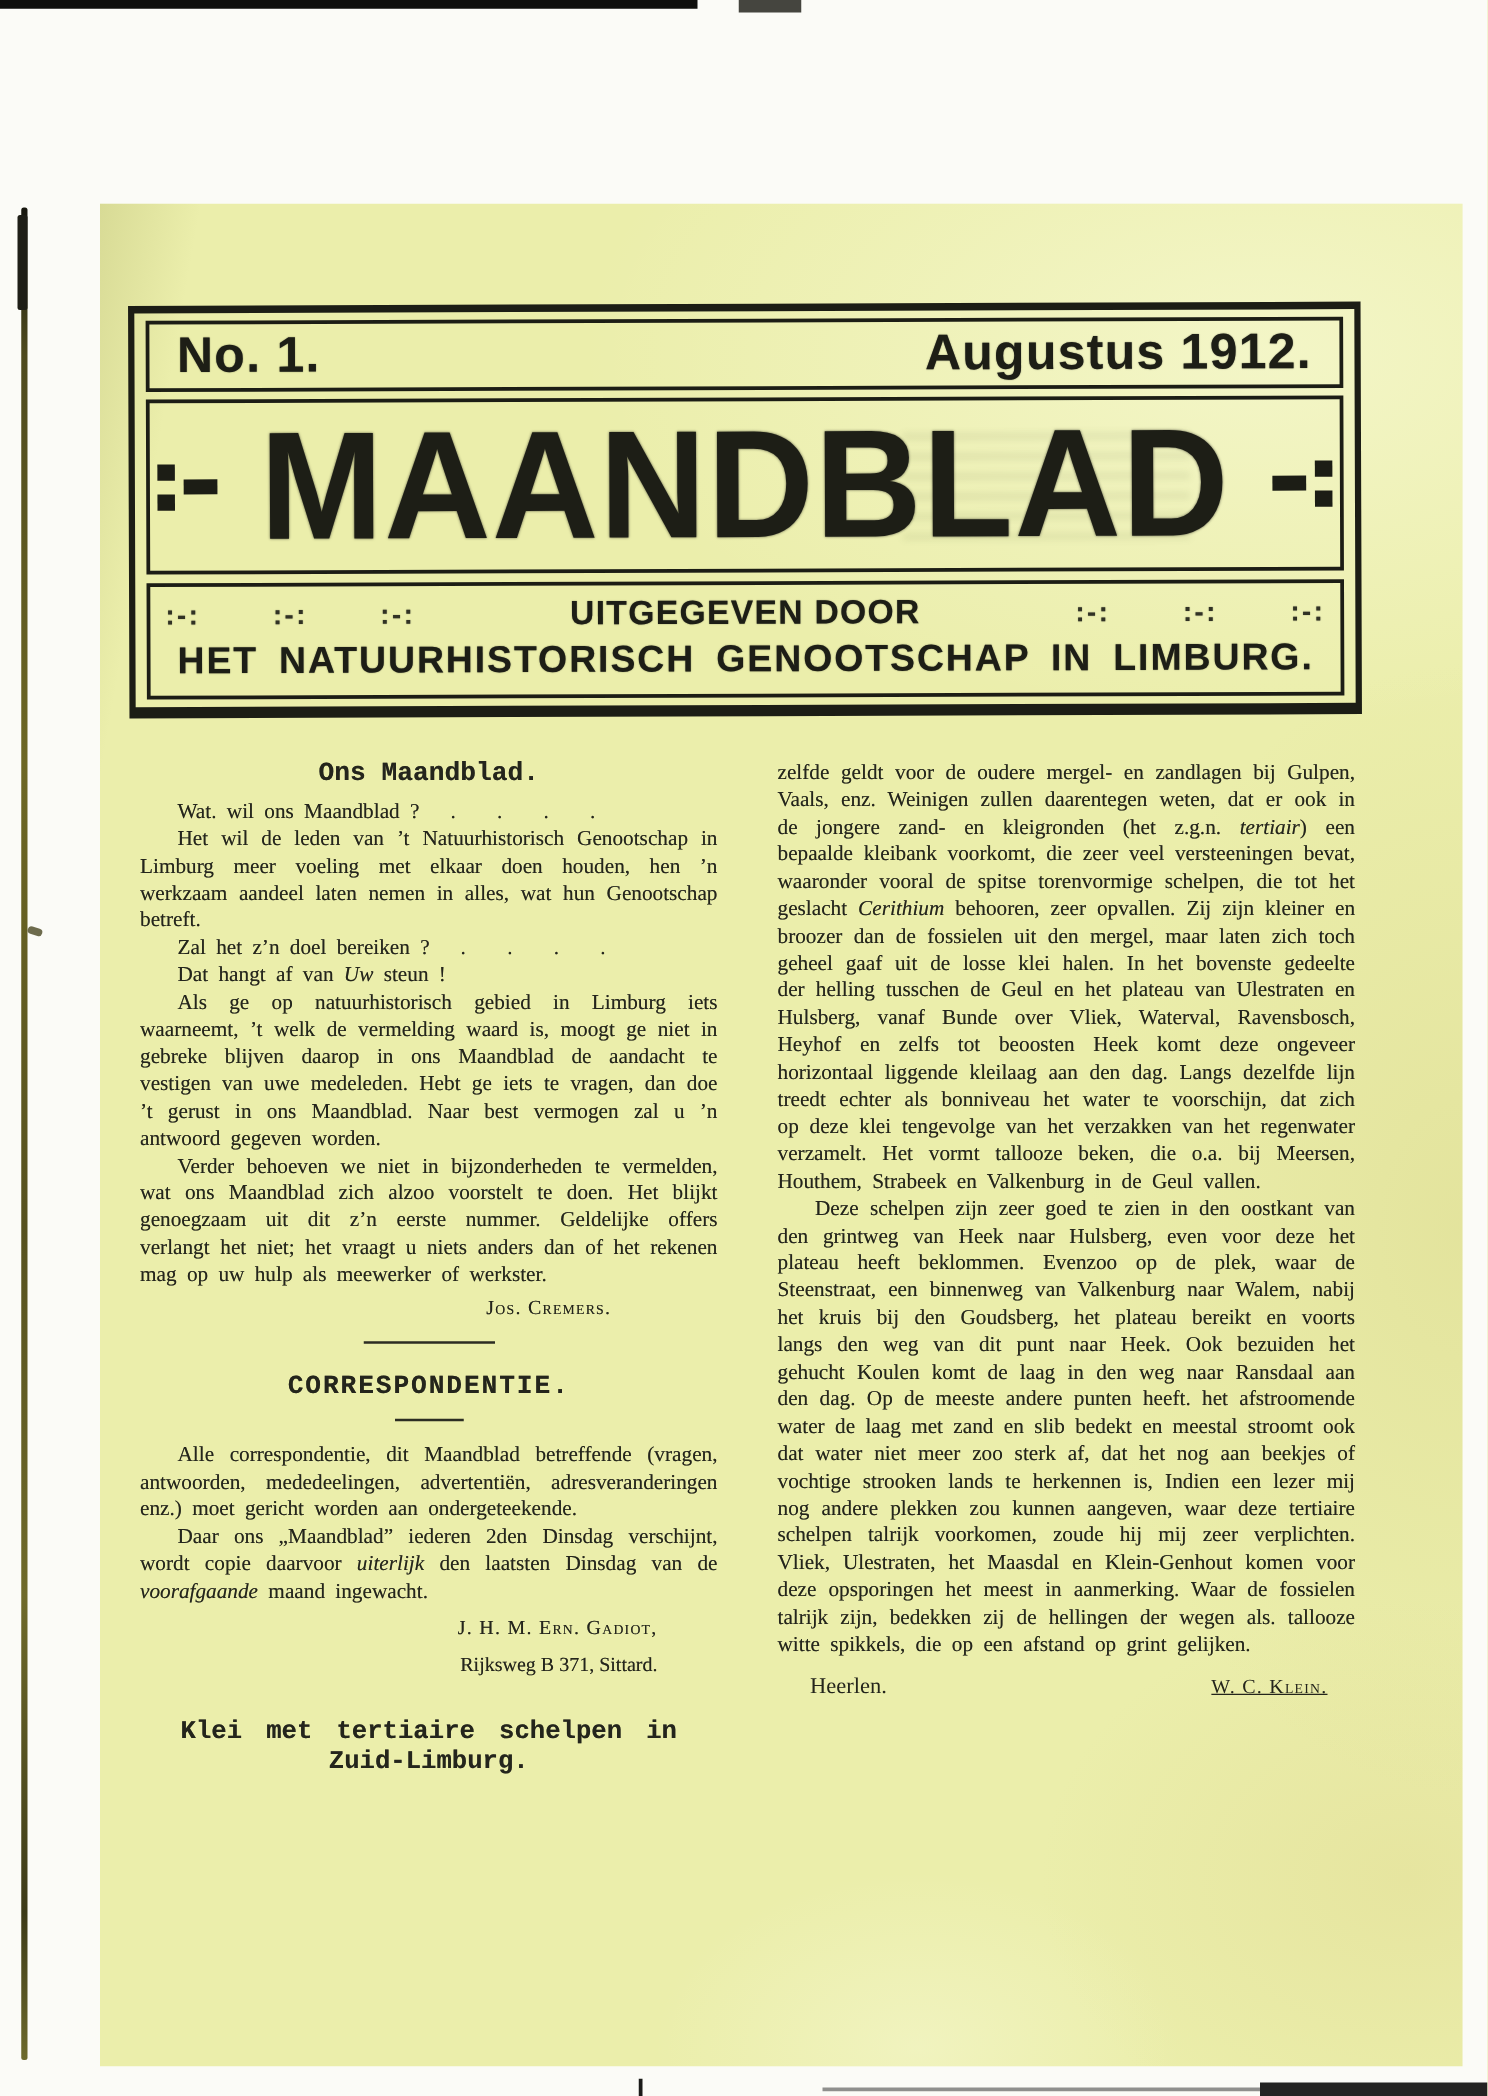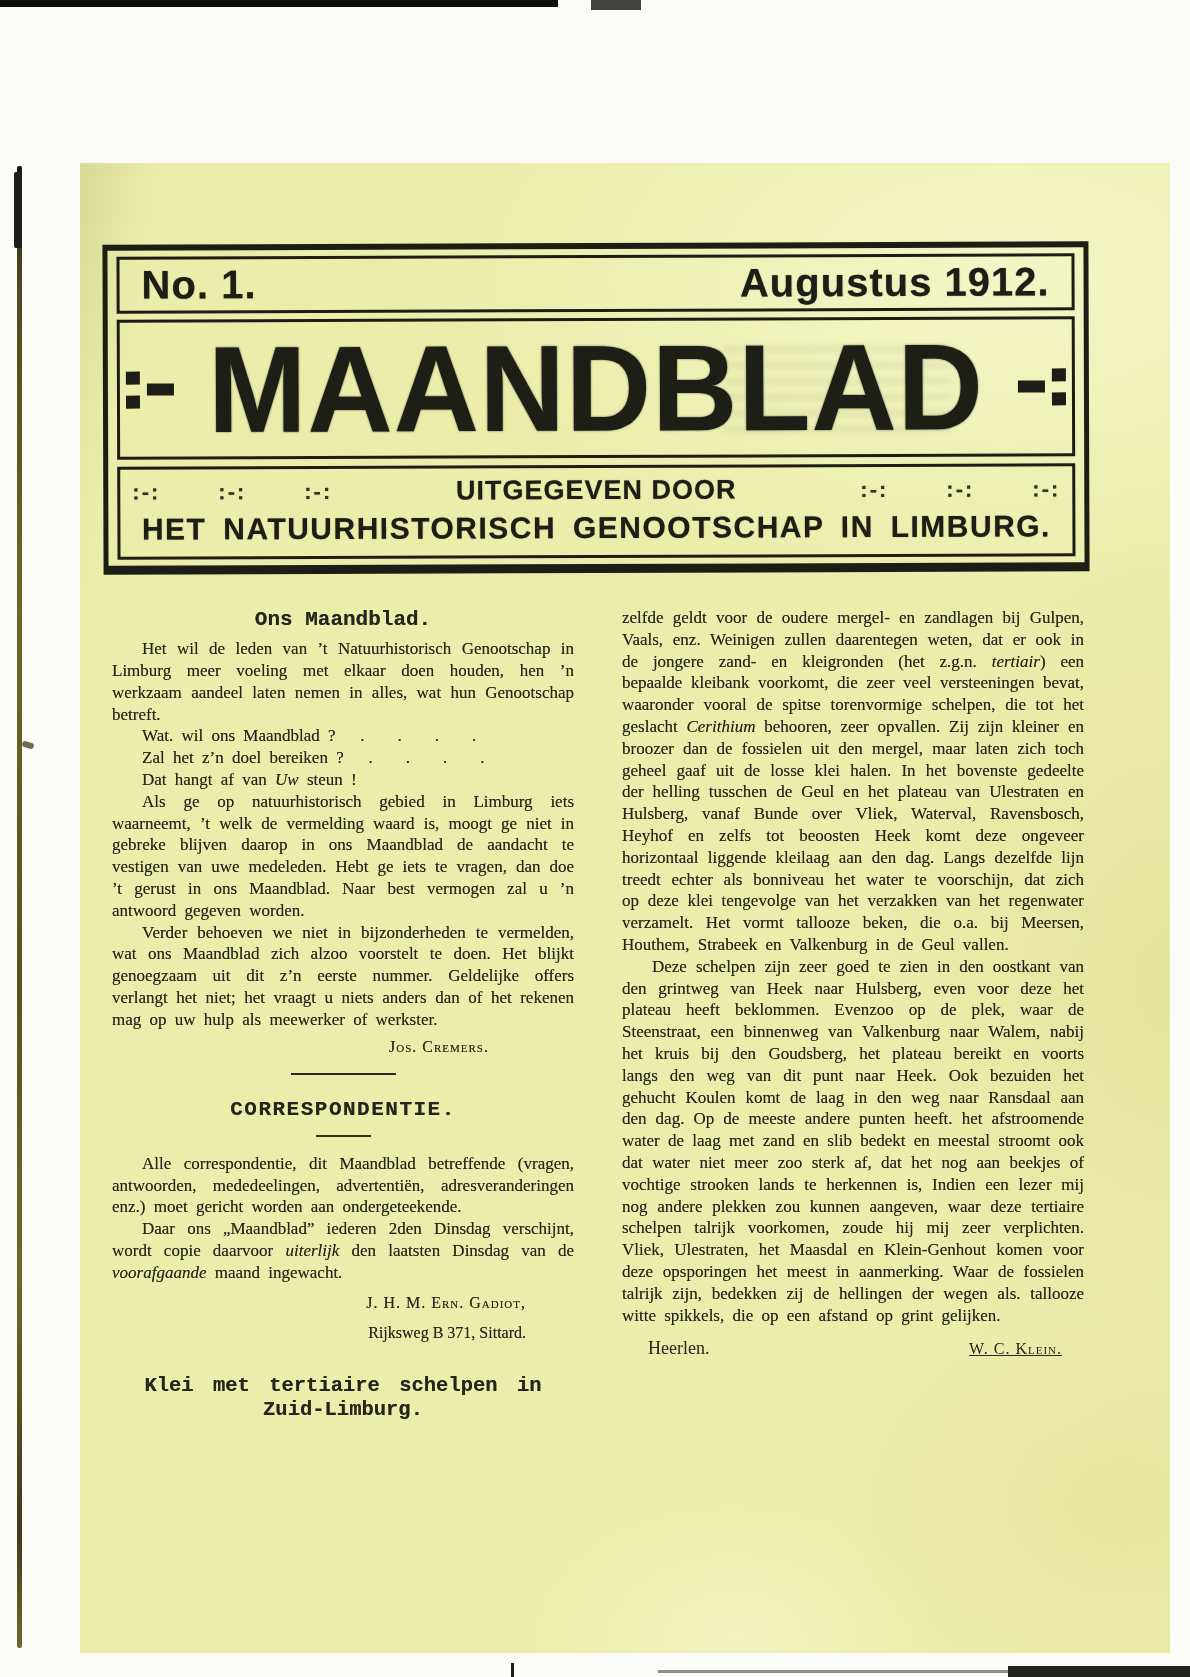--- a/index.html
+++ b/index.html
@@ -92,21 +92,21 @@
     text-align:right;font-size:16px;line-height:23px;font-variant:small-caps;
     letter-spacing:1px;text-shadow:0 0 .4px rgba(35,36,28,.55);
   }
   .sig-cremers{padding-right:85px;margin-top:4px;}
   .sig-gadiot{padding-right:48px;margin-top:7px;}
   .sig-addr{padding-right:48px;font-variant:normal;letter-spacing:0;}
   .rule{height:2px;background:#2c2d23;}
   .rule-1{width:105px;margin:15px auto 0;}
   .rule-2{width:55px;margin:13px auto 0;}
   .closing-row{
-    display:flex;justify-content:space-between;align-items:center;
+    display:flex;justify-content:space-between;align-items:flex-end;
     margin-top:12px;padding:0 22px 0 26px;font-size:18px;gap:36px;
   }
   .closing-sig{font-variant:small-caps;letter-spacing:1px;font-size:16px;text-decoration:underline;}
 </style>
 </head>
 <body>
 
 <div class="top-scan-line"></div>
 <div class="top-scan-tick"></div>
 <div class="spine-line"></div>
@@ -157,22 +157,22 @@
       </div>
       <div class="pub-line2">HET NATUURHISTORISCH GENOOTSCHAP IN LIMBURG.</div>
     </div>
   </div>
 
   <div class="columns">
 
     <div class="col col-left">
       <h2 class="art-title">Ons Maandblad.</h2>
       <div>
+          <p class="para"><span>Wat. wil ons Maandblad ?&nbsp;&nbsp;&nbsp;.&nbsp;&nbsp;&nbsp;&nbsp;.&nbsp;&nbsp;&nbsp;&nbsp;.&nbsp;&nbsp;&nbsp;&nbsp;.</span></p>
           <p class="para"><span>Het wil de leden van ’t Natuurhistorisch Genootschap in Limburg meer voeling met elkaar doen houden, hen ’n werkzaam aandeel laten nemen in alles, wat hun Genootschap betreft.</span></p>
-          <p class="para"><span>Wat. wil ons Maandblad ?&nbsp;&nbsp;&nbsp;.&nbsp;&nbsp;&nbsp;&nbsp;.&nbsp;&nbsp;&nbsp;&nbsp;.&nbsp;&nbsp;&nbsp;&nbsp;.</span></p>
           <p class="para"><span>Zal het z’n doel bereiken ?&nbsp;&nbsp;&nbsp;.&nbsp;&nbsp;&nbsp;&nbsp;.&nbsp;&nbsp;&nbsp;&nbsp;.&nbsp;&nbsp;&nbsp;&nbsp;.</span></p>
           <p class="para"><span>Dat hangt af van </span><em>Uw</em><span> steun !</span></p>
           <p class="para"><span>Als ge op natuurhistorisch gebied in Limburg iets waarneemt, ’t welk de vermelding waard is, moogt ge niet in gebreke blijven daarop in ons Maandblad de aandacht te vestigen van uwe medeleden.  Hebt ge iets te vragen, dan doe ’t gerust in ons Maandblad.  Naar best vermogen zal u ’n antwoord gegeven worden.</span></p>
           <p class="para"><span>Verder behoeven we niet in bijzonderheden te vermelden, wat ons Maandblad zich alzoo voorstelt te doen.  Het blijkt genoegzaam uit dit z’n eerste nummer.  Geldelijke offers verlangt het niet; het vraagt u niets anders dan of het rekenen mag op uw hulp als meewerker of werkster.</span></p>
         </div>
       <div class="sig sig-cremers">Jos. Cremers.</div>
 
       <div class="rule rule-1"></div>
 
       <h2 class="art-title caps">CORRESPONDENTIE.</h2>

